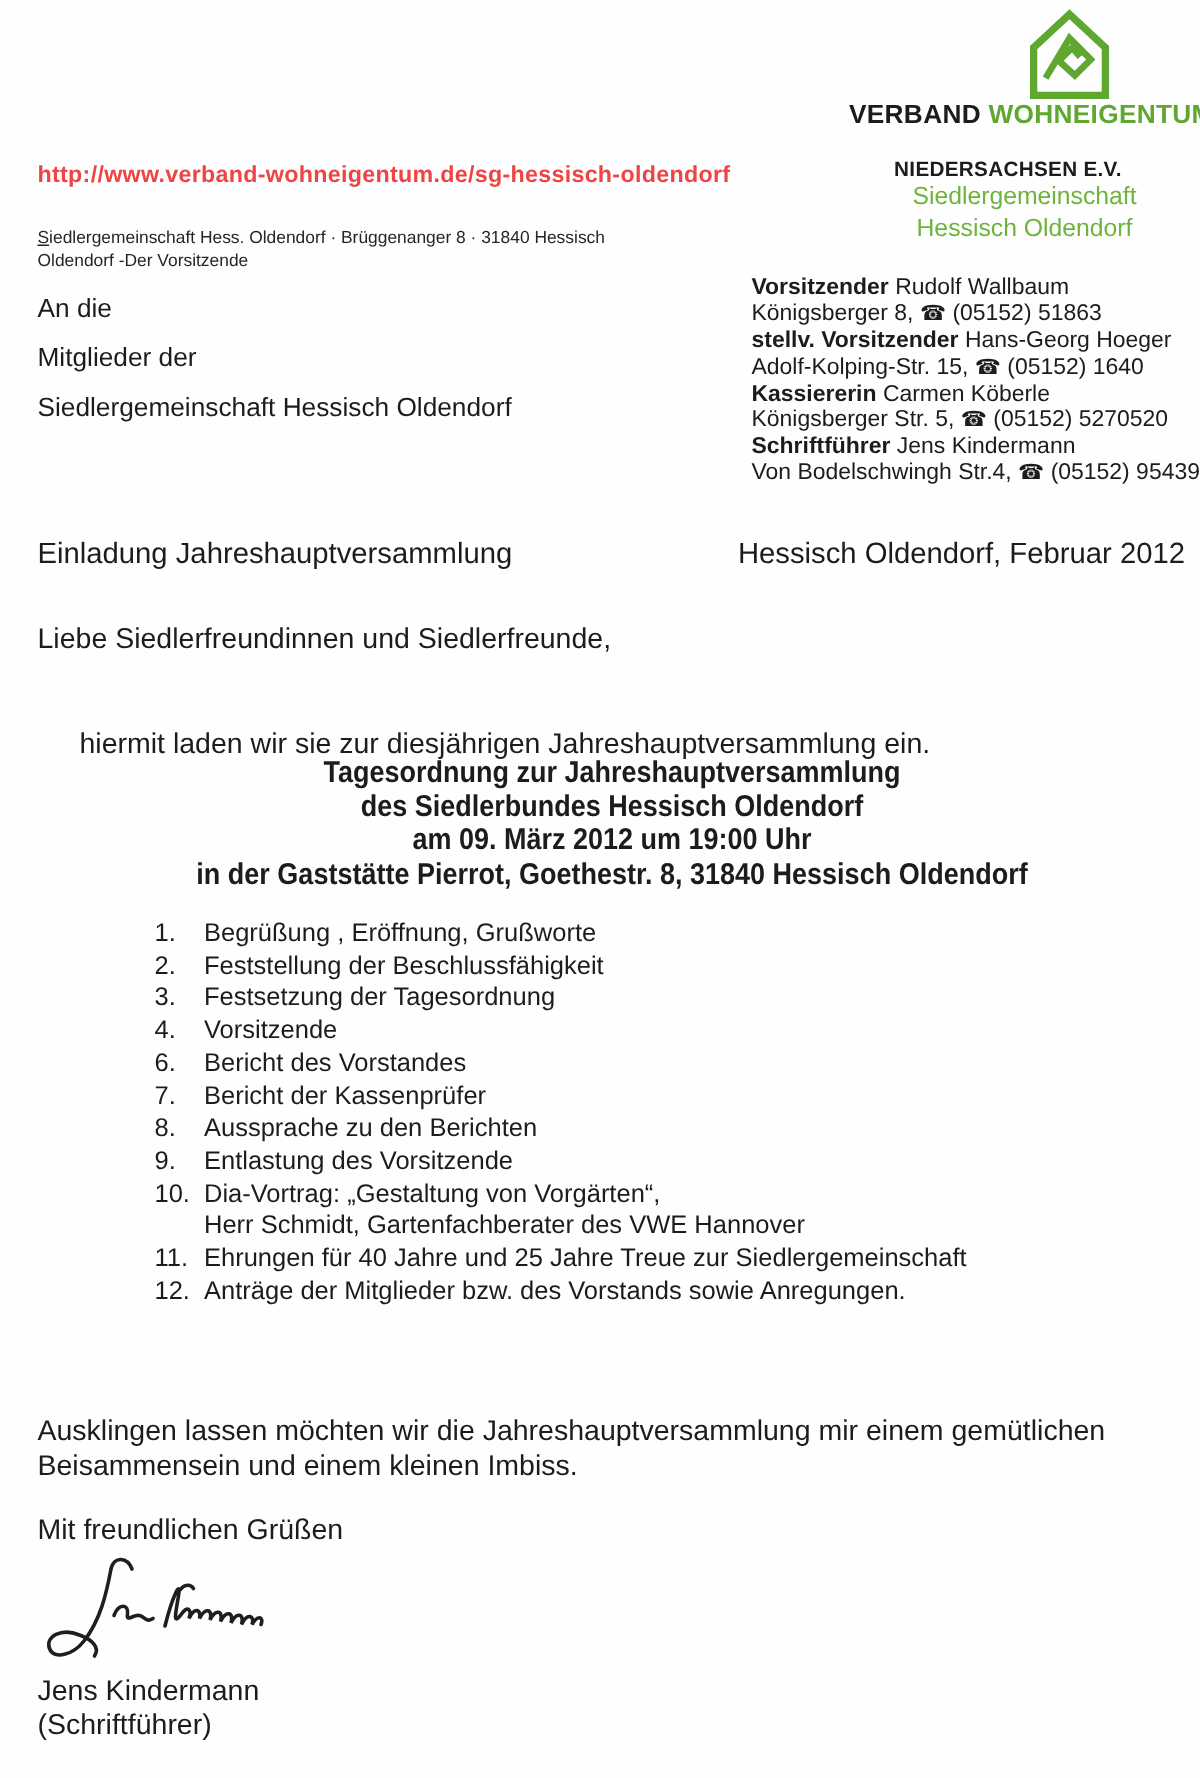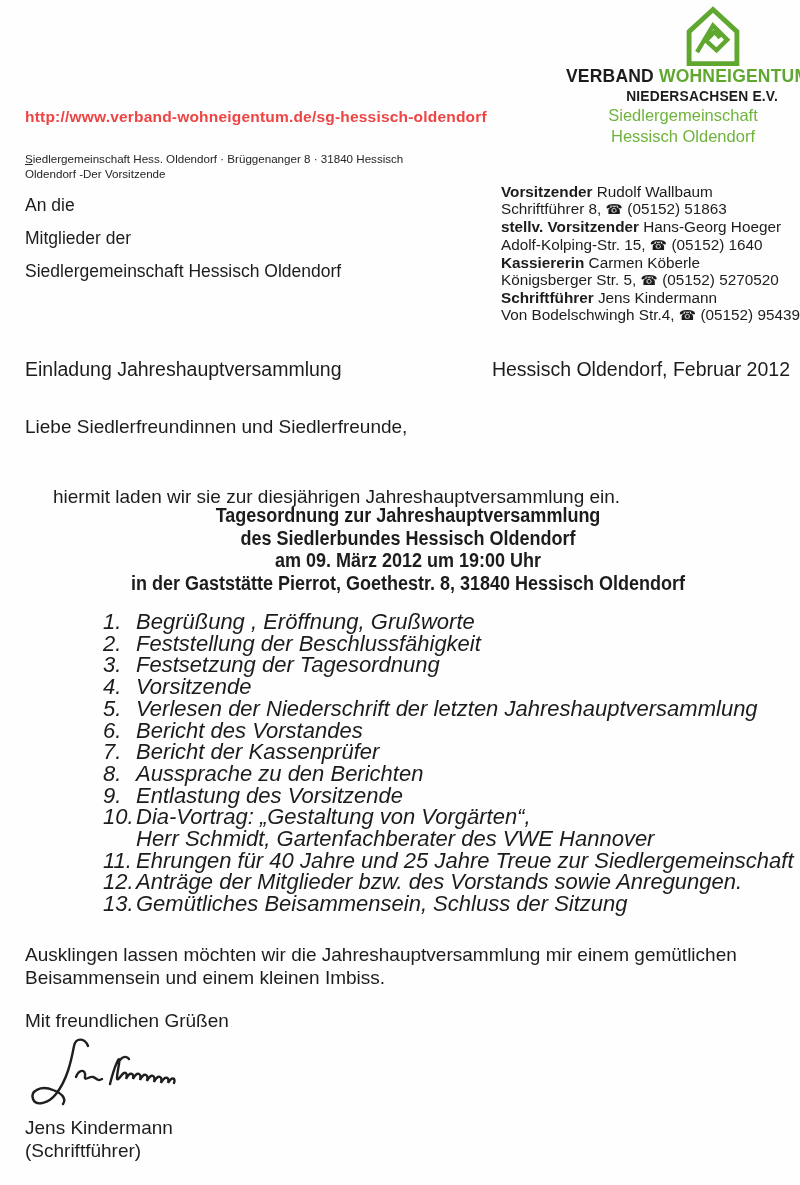--- a/index.html
+++ b/index.html
@@ -5,38 +5,38 @@
   html,body{margin:0;padding:0;background:#ffffff;}
   .page{
     position:relative;width:800px;height:1185px;background:#fefefe;
     font-family:"Liberation Sans",sans-serif;color:#1c1c1c;overflow:hidden;
   }
   
   .house-svg{position:absolute;left:682px;top:6px;}
   .logo-text{position:absolute;top:66px;right:22px;width:212px;text-align:right;}
   .logo-l1{font-size:17.5px;font-weight:bold;white-space:nowrap;letter-spacing:.2px;}
   .logo-l1 .grn{color:#5fa72f;}
-  .logo-l2{font-size:13.8px;font-weight:bold;margin-top:2px;letter-spacing:.2px;}
+  .logo-l2{font-size:13.8px;font-weight:bold;margin-top:18px;letter-spacing:.2px;text-align:center;}
   .logo-l3,.logo-l4{font-size:16.5px;font-weight:normal;color:#6fb33c;text-align:center;padding-left:22px;margin-top:2px;white-space:nowrap;}
   
   .url{position:absolute;left:25px;top:108px;font-size:15.5px;font-weight:bold;color:#ef4444;letter-spacing:.2px;}
   .sender{position:absolute;left:25px;top:152px;font-size:11.6px;line-height:14.5px;color:#262626;}
   .u{text-decoration:underline;}
   .recipient{position:absolute;left:25px;top:189px;font-size:17.5px;line-height:33px;}
   
   .contacts{position:absolute;left:501px;top:183px;font-size:15.3px;line-height:17.2px;white-space:nowrap;}
   .contacts b{font-weight:bold;}
   .tel{font-family:"DejaVu Sans",sans-serif;font-size:14px;}
   
   .subject{position:absolute;left:25px;top:358px;width:765px;display:flex;justify-content:space-between;font-size:19.5px;text-align:right;}
   .salutation{position:absolute;left:25px;top:416px;font-size:19px;}
   .intro{position:absolute;left:25px;top:486px;font-size:19px;margin-left:28px;}
   .agenda-heading{position:absolute;left:0;top:504px;width:816px;text-align:center;
     font-size:20px;font-weight:bold;line-height:22.5px;transform:scaleX(.9);transform-origin:50% 0;white-space:nowrap;}
-  .agenda{position:absolute;left:103px;top:611px;font-size:22px;line-height:21.7px;font-style:italic;}
+  .agenda{position:absolute;left:103px;top:611px;font-size:17px;line-height:21.7px;}
   .li{white-space:nowrap;}
   .num{display:inline-block;width:33px;}
   .closing{position:absolute;left:25px;top:944px;font-size:19px;line-height:22.5px;}
   .regards{position:absolute;left:25px;top:1010px;font-size:19px;}
   .sig-svg{position:absolute;left:22px;top:1036px;}
   .sig-block{position:absolute;left:25px;top:1117px;font-size:19px;line-height:22.5px;}
 </style>
 </head>
 <body>
 
@@ -62,21 +62,21 @@
   </div>
 
   <div class="recipient">
     <div>An die</div>
     <div>Mitglieder der</div>
     <div>Siedlergemeinschaft Hessisch Oldendorf</div>
   </div>
 
   <div class="contacts">
     <div><b>Vorsitzender</b> <span>Rudolf Wallbaum</span></div>
-    <div><span>Schriftführer 8,</span> <span class="tel">☎</span> <span>(05152) 51863</span></div>
+    <div><span>Königsberger 8,</span> <span class="tel">☎</span> <span>(05152) 51863</span></div>
     <div><b>stellv. Vorsitzender</b> <span>Hans-Georg Hoeger</span></div>
     <div><span>Adolf-Kolping-Str. 15,</span> <span class="tel">☎</span> <span>(05152) 1640</span></div>
     <div><b>Kassiererin</b> <span>Carmen Köberle</span></div>
     <div><span>Königsberger Str. 5,</span> <span class="tel">☎</span> <span>(05152) 5270520</span></div>
     <div><b>Schriftführer</b> <span>Jens Kindermann</span></div>
     <div><span>Von Bodelschwingh Str.4,</span> <span class="tel">☎</span> <span>(05152) 954394</span></div>
   </div>
 
   <div class="subject">
     <span>Einladung Jahreshauptversammlung</span>
@@ -91,30 +91,28 @@
     <div>des Siedlerbundes Hessisch Oldendorf</div>
     <div>am 09. März 2012 um 19:00 Uhr</div>
     <div>in der Gaststätte Pierrot, Goethestr. 8, 31840 Hessisch Oldendorf</div>
   </div>
 
   <div class="agenda">
     <div class="li"><span class="num">1.</span><span>Begrüßung , Eröffnung, Grußworte</span></div>
     <div class="li"><span class="num">2.</span><span>Feststellung der Beschlussfähigkeit</span></div>
     <div class="li"><span class="num">3.</span><span>Festsetzung der Tagesordnung</span></div>
     <div class="li"><span class="num">4.</span><span>Vorsitzende</span></div>
-    <div class="li"><span class="num">5.</span><span>Verlesen der Niederschrift der letzten Jahreshauptversammlung</span></div>
     <div class="li"><span class="num">6.</span><span>Bericht des Vorstandes</span></div>
     <div class="li"><span class="num">7.</span><span>Bericht der Kassenprüfer</span></div>
     <div class="li"><span class="num">8.</span><span>Aussprache zu den Berichten</span></div>
     <div class="li"><span class="num">9.</span><span>Entlastung des Vorsitzende</span></div>
     <div class="li"><span class="num">10.</span><span>Dia-Vortrag: „Gestaltung von Vorgärten“,</span></div>
     <div class="li"><span class="num"></span><span>Herr Schmidt, Gartenfachberater des VWE Hannover</span></div>
     <div class="li"><span class="num">11.</span><span>Ehrungen für 40 Jahre und 25 Jahre Treue zur Siedlergemeinschaft</span></div>
     <div class="li"><span class="num">12.</span><span>Anträge der Mitglieder bzw. des Vorstands sowie Anregungen.</span></div>
-    <div class="li"><span class="num">13.</span><span>Gemütliches Beisammensein, Schluss der Sitzung</span></div>
   </div>
 
   <div class="closing">
     <div>Ausklingen lassen möchten wir die Jahreshauptversammlung mir einem gemütlichen</div>
     <div>Beisammensein und einem kleinen Imbiss.</div>
   </div>
   <div class="regards">Mit freundlichen Grüßen</div>
 
   <svg class="sig-svg" width="190" height="84" viewBox="0 0 190 84">
     <g fill="none" stroke="#1f1f1f" stroke-width="2.4" stroke-linecap="round">

